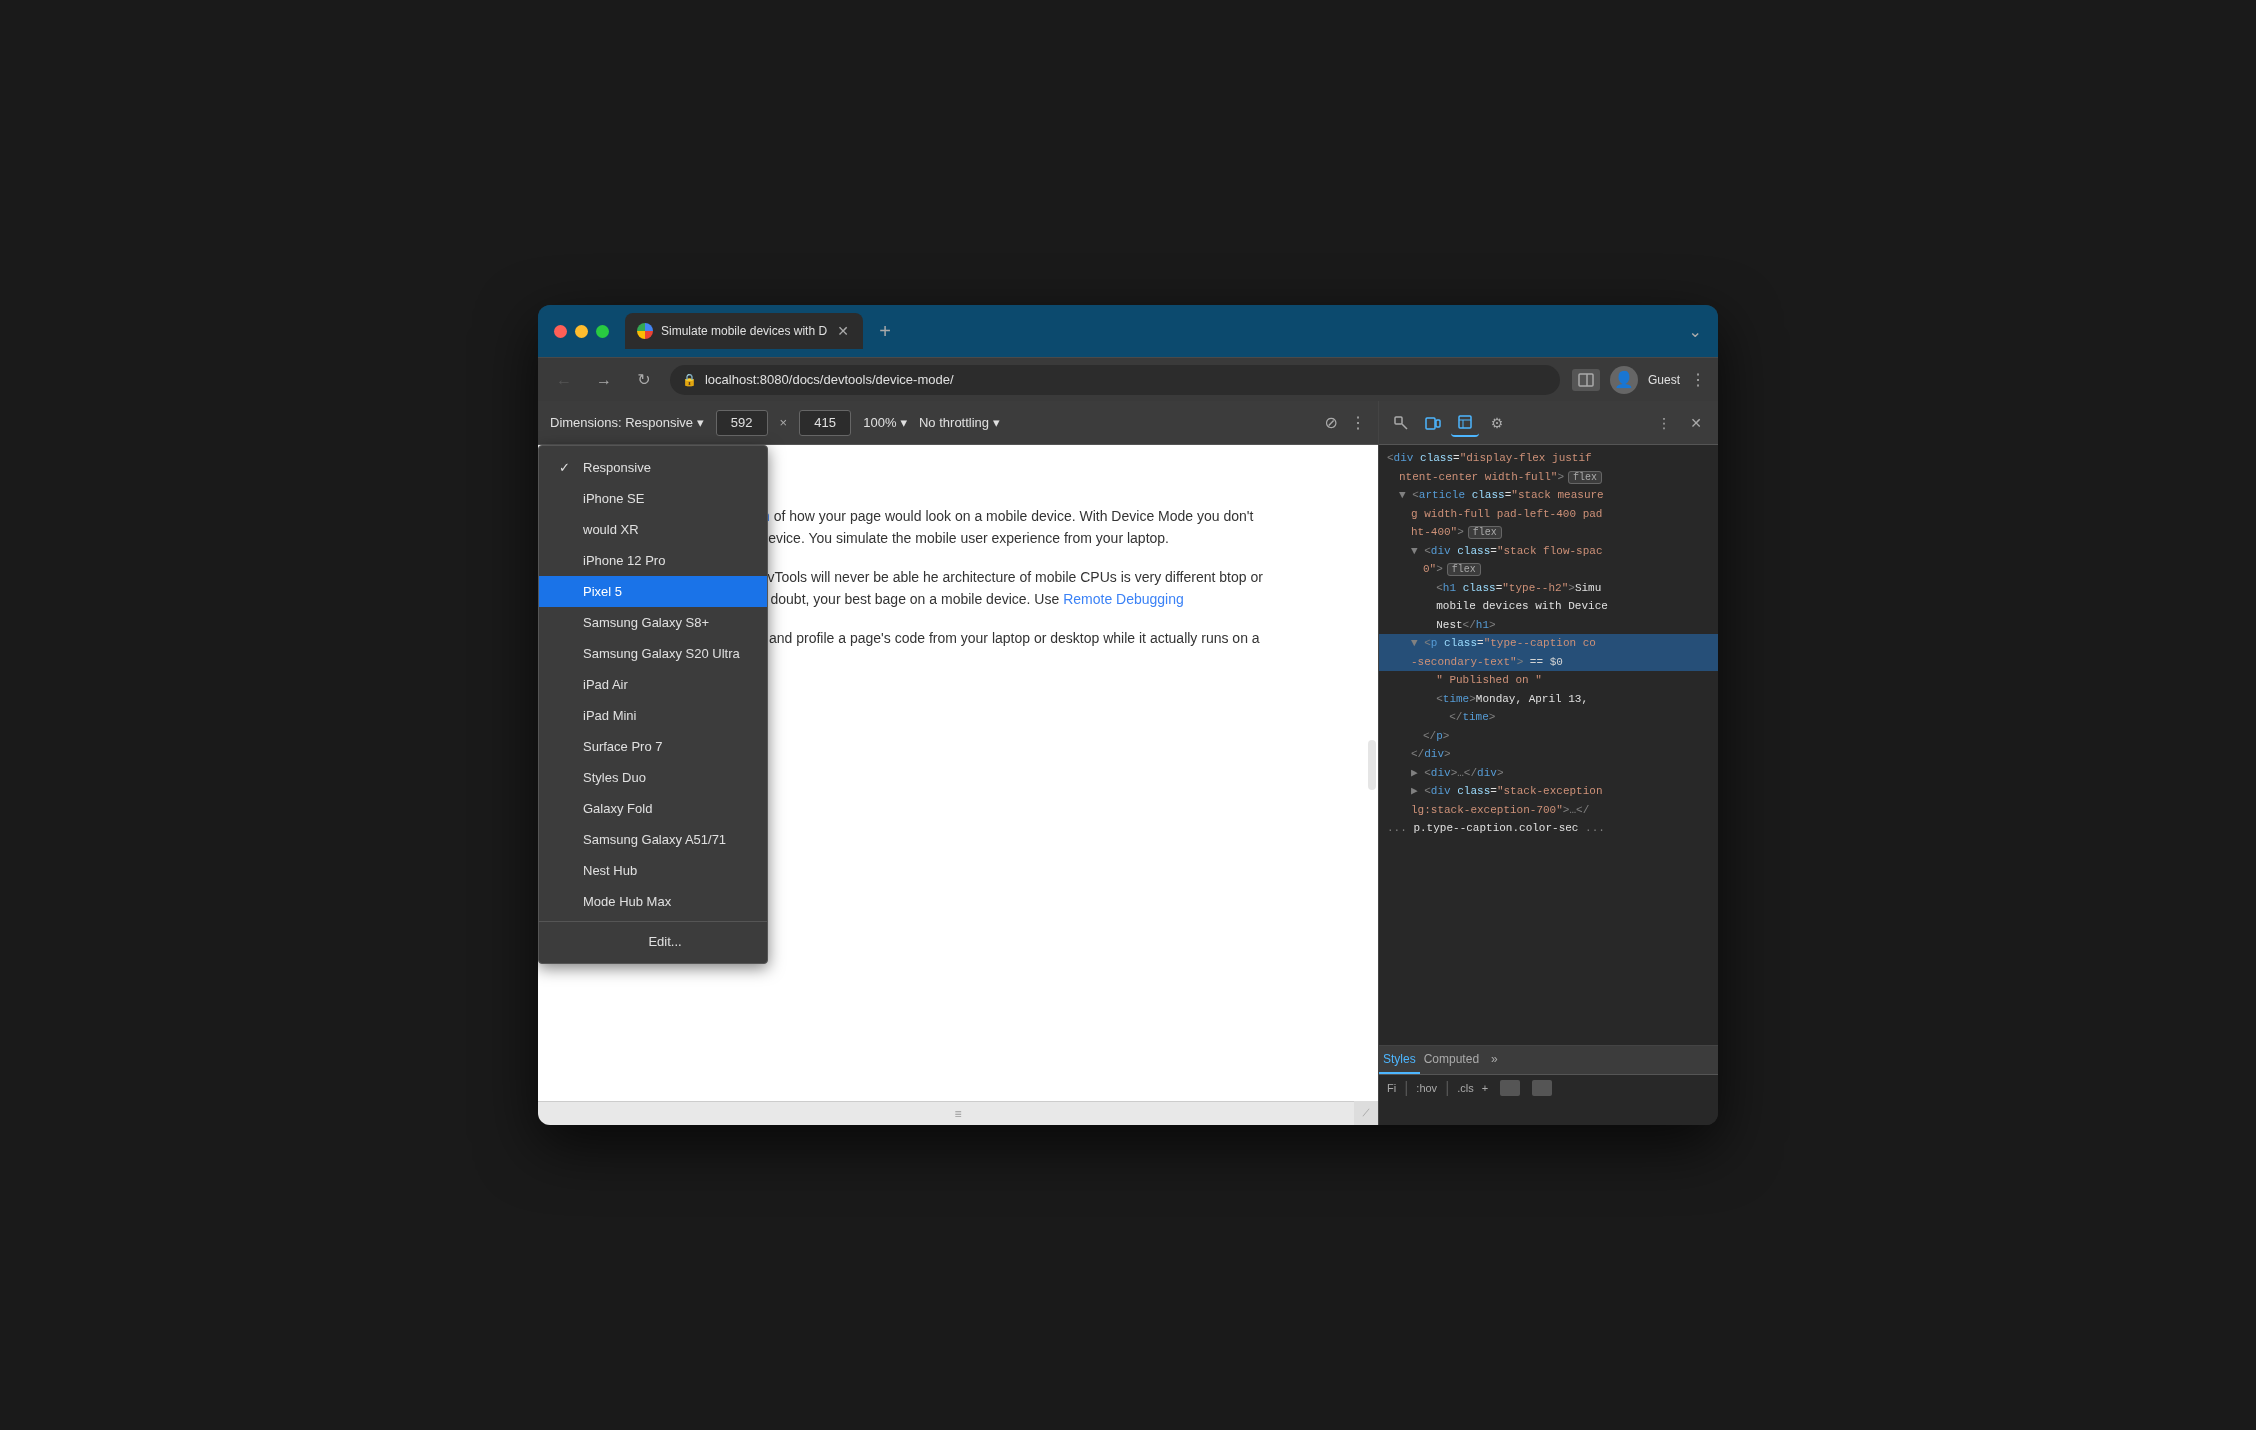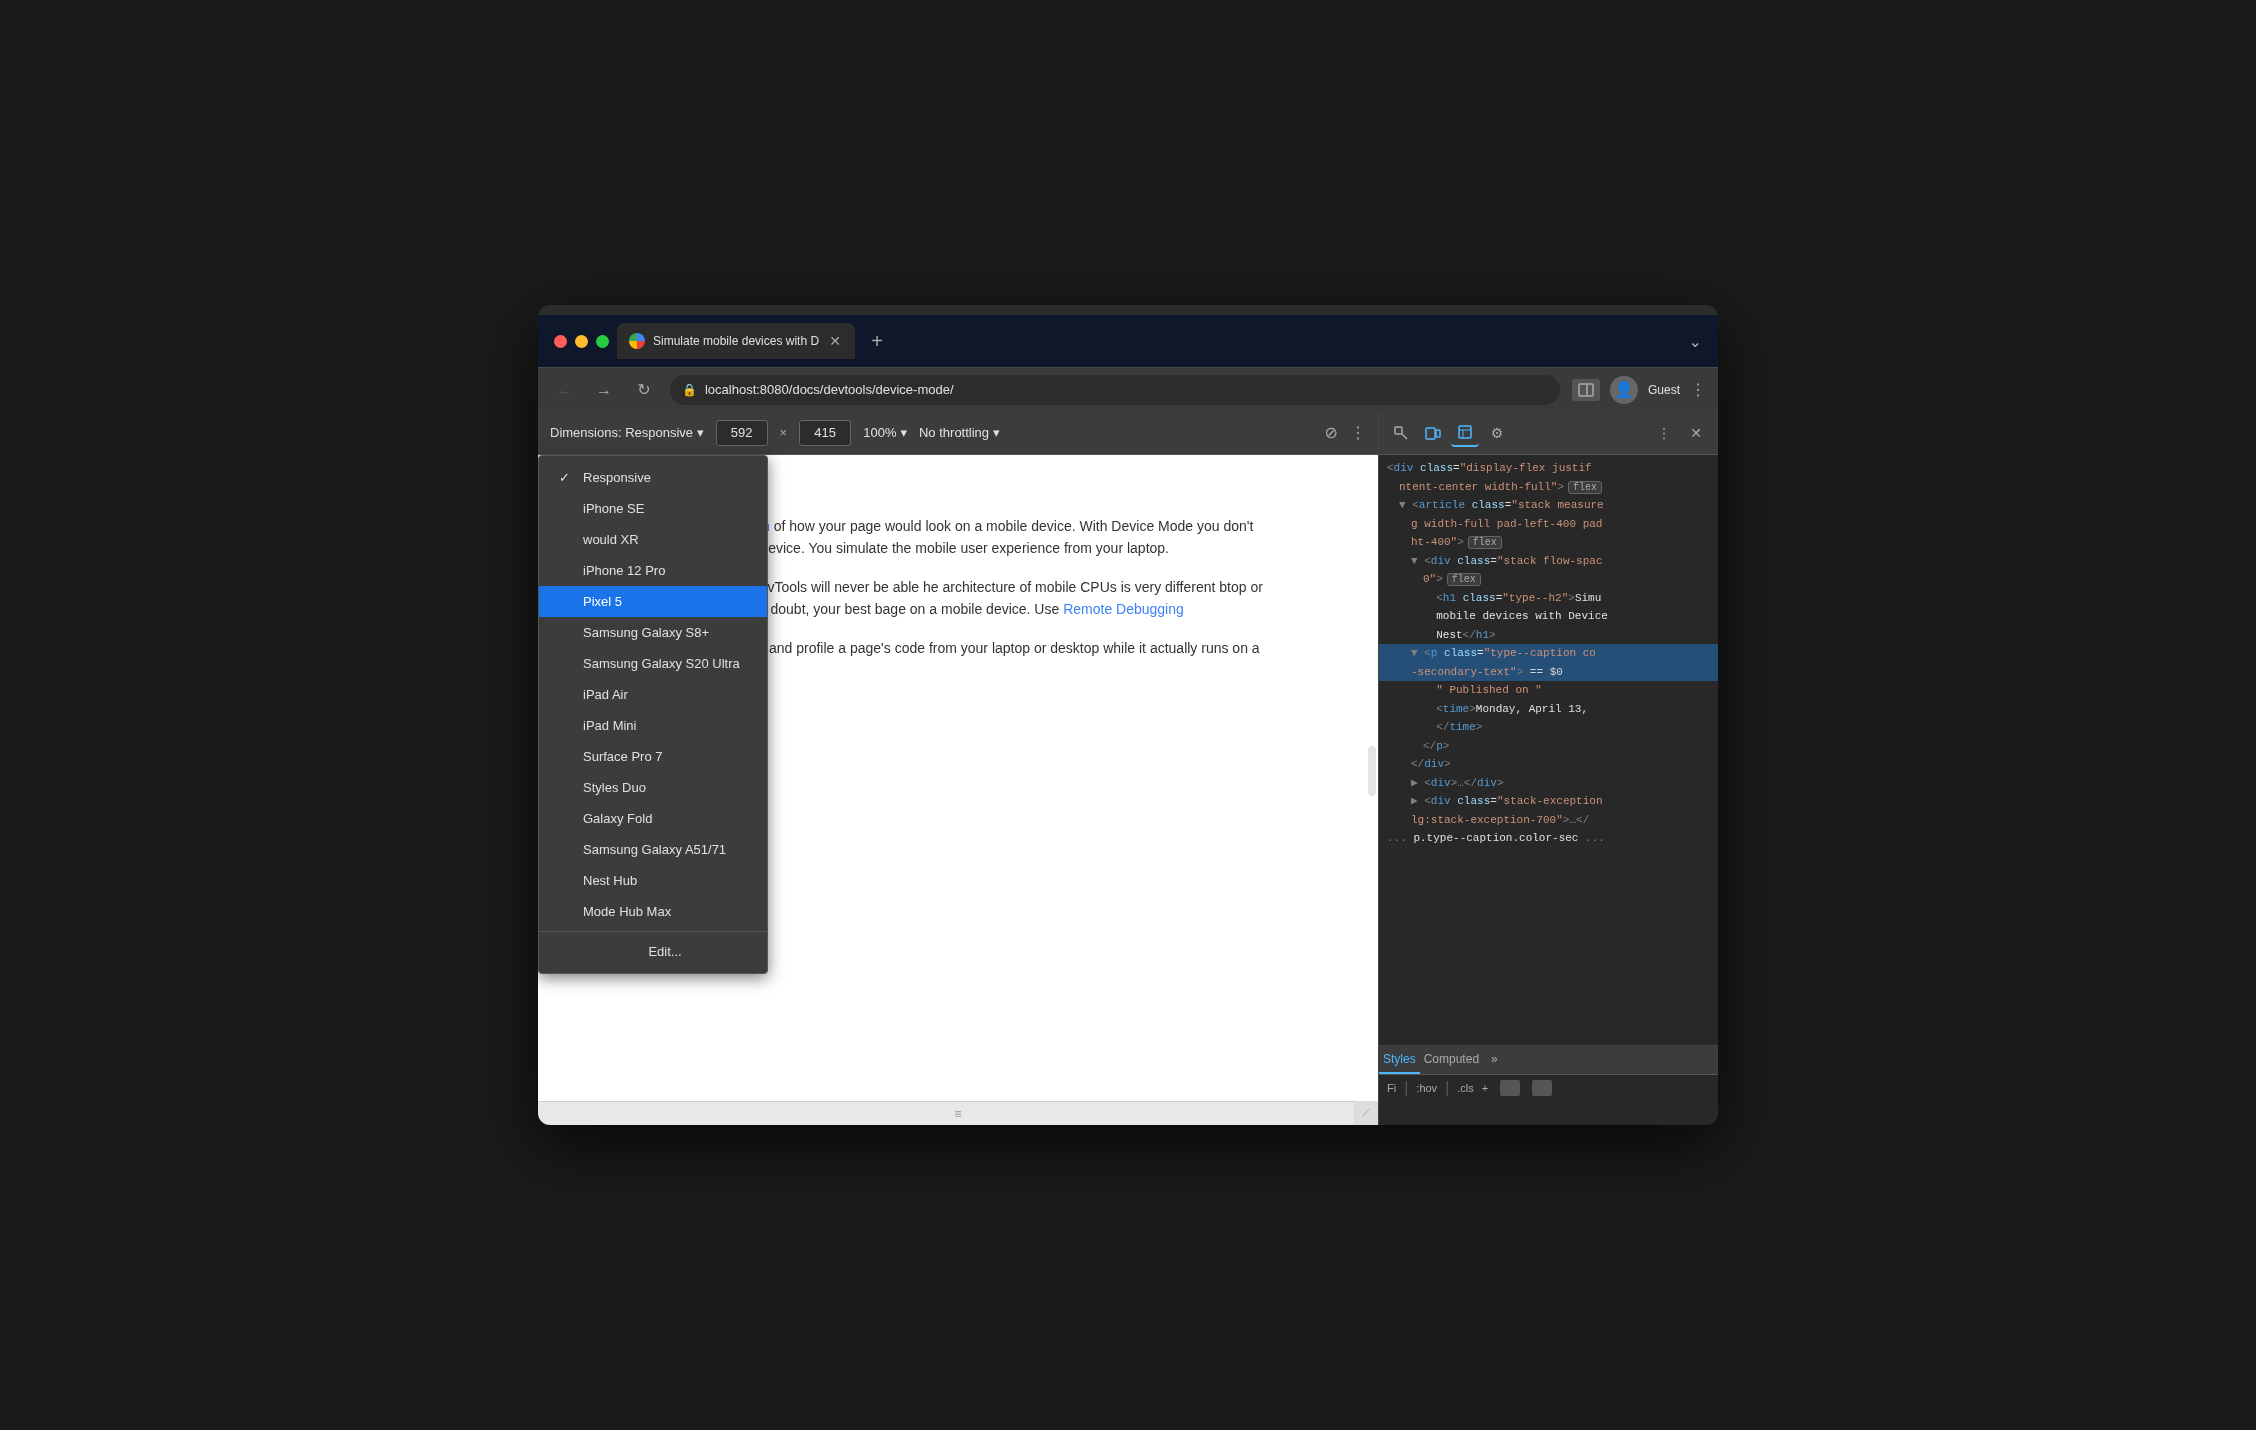--- a/index.html
+++ b/index.html
@@ -19,28 +19,27 @@
       background: #2c2c2c;
       border-radius: 12px;
       box-shadow: 0 20px 60px rgba(0,0,0,0.7);
       overflow: hidden;
       display: flex;
       flex-direction: column;
     }
 
     
     .title-bar {
-      background: #0f172a;
+      background: #0c4a6e;
       height: 52px;
       display: flex;
       align-items: center;
       padding: 0 16px;
-      gap: 8px;
+      gap: 16px;
       flex-shrink: 0;
-      margin-top: 10px;
     }
 
     .traffic-lights {
       display: flex;
       gap: 8px;
     }
 
     .traffic-light {
       width: 13px;
       height: 13px;
@@ -704,21 +703,21 @@
           <div class="html-line" style="padding-left: 32px;"><span style="color:#ce9178">ht-400"</span><span style="color:#808080">&gt;</span><span class="badge">flex</span></div>
           <div class="html-line" style="padding-left: 32px;"><span style="color:#808080">▼</span> <span style="color:#808080">&lt;</span><span style="color:#569cd6">div</span> <span style="color:#9cdcfe">class</span>=<span style="color:#ce9178">"stack flow-spac</span></div>
           <div class="html-line" style="padding-left: 44px;"><span style="color:#ce9178">0"</span><span style="color:#808080">&gt;</span><span class="badge">flex</span></div>
           <div class="html-line" style="padding-left: 44px;">&nbsp;&nbsp;<span style="color:#808080">&lt;</span><span style="color:#569cd6">h1</span> <span style="color:#9cdcfe">class</span>=<span style="color:#ce9178">"type--h2"</span><span style="color:#808080">&gt;</span><span style="color:#e0e0e0">Simu</span></div>
           <div class="html-line" style="padding-left: 44px;">&nbsp;&nbsp;<span style="color:#e0e0e0">mobile devices with Device</span></div>
           <div class="html-line" style="padding-left: 44px;">&nbsp;&nbsp;<span style="color:#e0e0e0">Nest</span><span style="color:#808080">&lt;/</span><span style="color:#569cd6">h1</span><span style="color:#808080">&gt;</span></div>
           <div class="html-line selected" style="padding-left: 32px;"><span style="color:#808080">▼</span> <span style="color:#808080">&lt;</span><span style="color:#569cd6">p</span> <span style="color:#9cdcfe">class</span>=<span style="color:#ce9178">"type--caption co</span></div>
           <div class="html-line selected" style="padding-left: 32px;"><span style="color:#ce9178">-secondary-text"</span><span style="color:#808080">&gt;</span> <span style="color:#d4d4d4">== $0</span></div>
           <div class="html-line" style="padding-left: 44px;">&nbsp;&nbsp;<span style="color:#ce9178">" Published on "</span></div>
           <div class="html-line" style="padding-left: 44px;">&nbsp;&nbsp;<span style="color:#808080">&lt;</span><span style="color:#569cd6">time</span><span style="color:#808080">&gt;</span><span style="color:#e0e0e0">Monday, April 13,</span></div>
-          <div class="html-line" style="padding-left: 44px;">&nbsp;&nbsp;<span style="color:#808080">&lt;/</span><span style="color:#569cd6">time</span><span style="color:#808080">&gt;</span></div>
+          <div class="html-line" style="padding-left: 57px;">&nbsp;&nbsp;<span style="color:#808080">&lt;/</span><span style="color:#569cd6">time</span><span style="color:#808080">&gt;</span></div>
           <div class="html-line" style="padding-left: 44px;"><span style="color:#808080">&lt;/</span><span style="color:#569cd6">p</span><span style="color:#808080">&gt;</span></div>
           <div class="html-line" style="padding-left: 32px;"><span style="color:#808080">&lt;/</span><span style="color:#569cd6">div</span><span style="color:#808080">&gt;</span></div>
           <div class="html-line" style="padding-left: 32px;"><span style="color:#808080">▶</span> <span style="color:#808080">&lt;</span><span style="color:#569cd6">div</span><span style="color:#808080">&gt;…&lt;/</span><span style="color:#569cd6">div</span><span style="color:#808080">&gt;</span></div>
           <div class="html-line" style="padding-left: 32px;"><span style="color:#808080">▶</span> <span style="color:#808080">&lt;</span><span style="color:#569cd6">div</span> <span style="color:#9cdcfe">class</span>=<span style="color:#ce9178">"stack-exception</span></div>
           <div class="html-line" style="padding-left: 32px;"><span style="color:#ce9178">lg:stack-exception-700"</span><span style="color:#808080">&gt;…&lt;/</span></div>
           <div class="html-line" style="padding-left: 8px;"><span style="color:#808080">...</span>  <span style="color:#e0e0e0">p.type--caption.color-sec</span>  <span style="color:#808080">...</span></div>
         </div>
 
       <div class="devtools-bottom">
         <div class="devtools-tabs">

